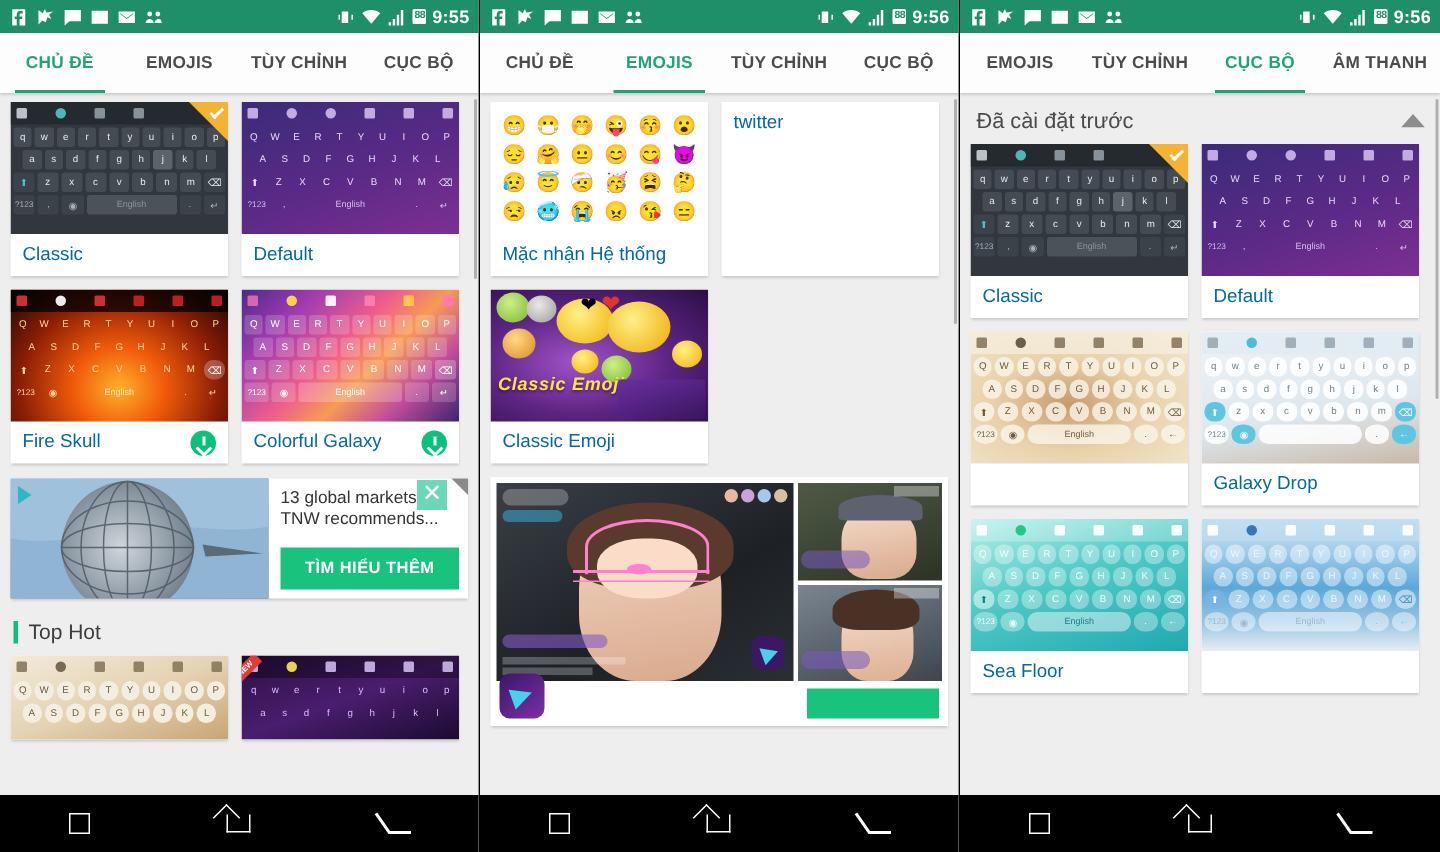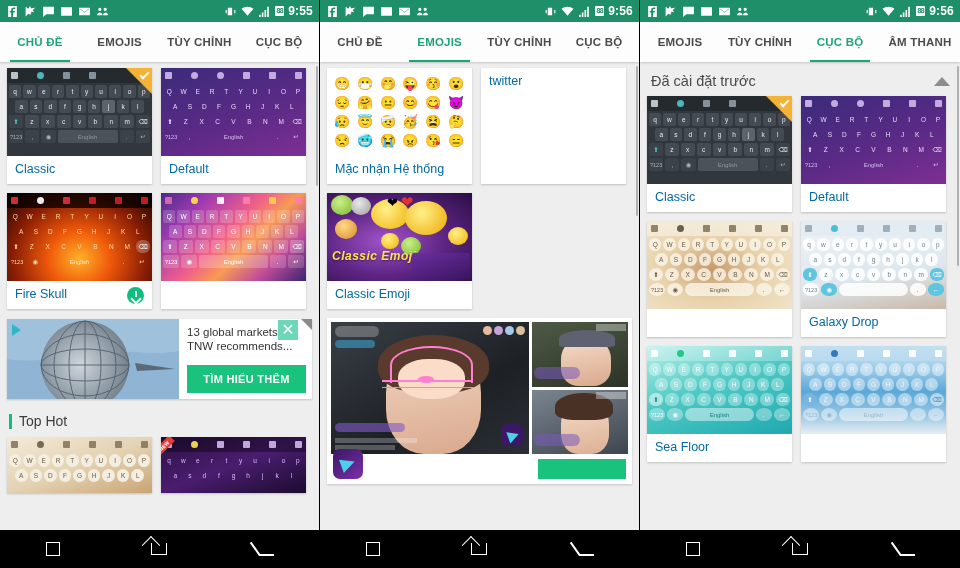--- a/index.html
+++ b/index.html
@@ -519,20 +519,24 @@
                   <span class="kb-key" style="color:#fff;background:rgba(255,255,255,.25)">⌫</span>
                 </div>
               <div class="kb-row">
                   <span class="kb-key" style="color:#fff;font-size:5.5px;background:rgba(255,255,255,.18)">?123</span>
                   <span class="kb-key" style="color:#fff;background:rgba(255,255,255,.18)">◉</span>
                   <span class="kb-key kb-space" style="color:#fff;background:rgba(255,255,255,.22)">English</span>
                   <span class="kb-key" style="color:#fff;background:rgba(255,255,255,.18)">.</span>
                   <span class="kb-key" style="color:#fff;background:rgba(255,255,255,.18)">↵</span>
                 </div>
             </div>
+          </div>
+          <div class="cap">
+            <span class="nm">Colorful Galaxy</span>
+            <span class="dl"></span>
           </div>
         </div>
       </div>
 
       <div class="ad">
         <div class="ad-img">
           <svg viewBox="0 0 172 80" style="position:absolute;inset:0;width:100%;height:100%">
             <defs>
                 <radialGradient id="gl" cx="45%" cy="50%" r="60%">
                   <stop offset="0%" stop-color="#cfd6dc"></stop>

